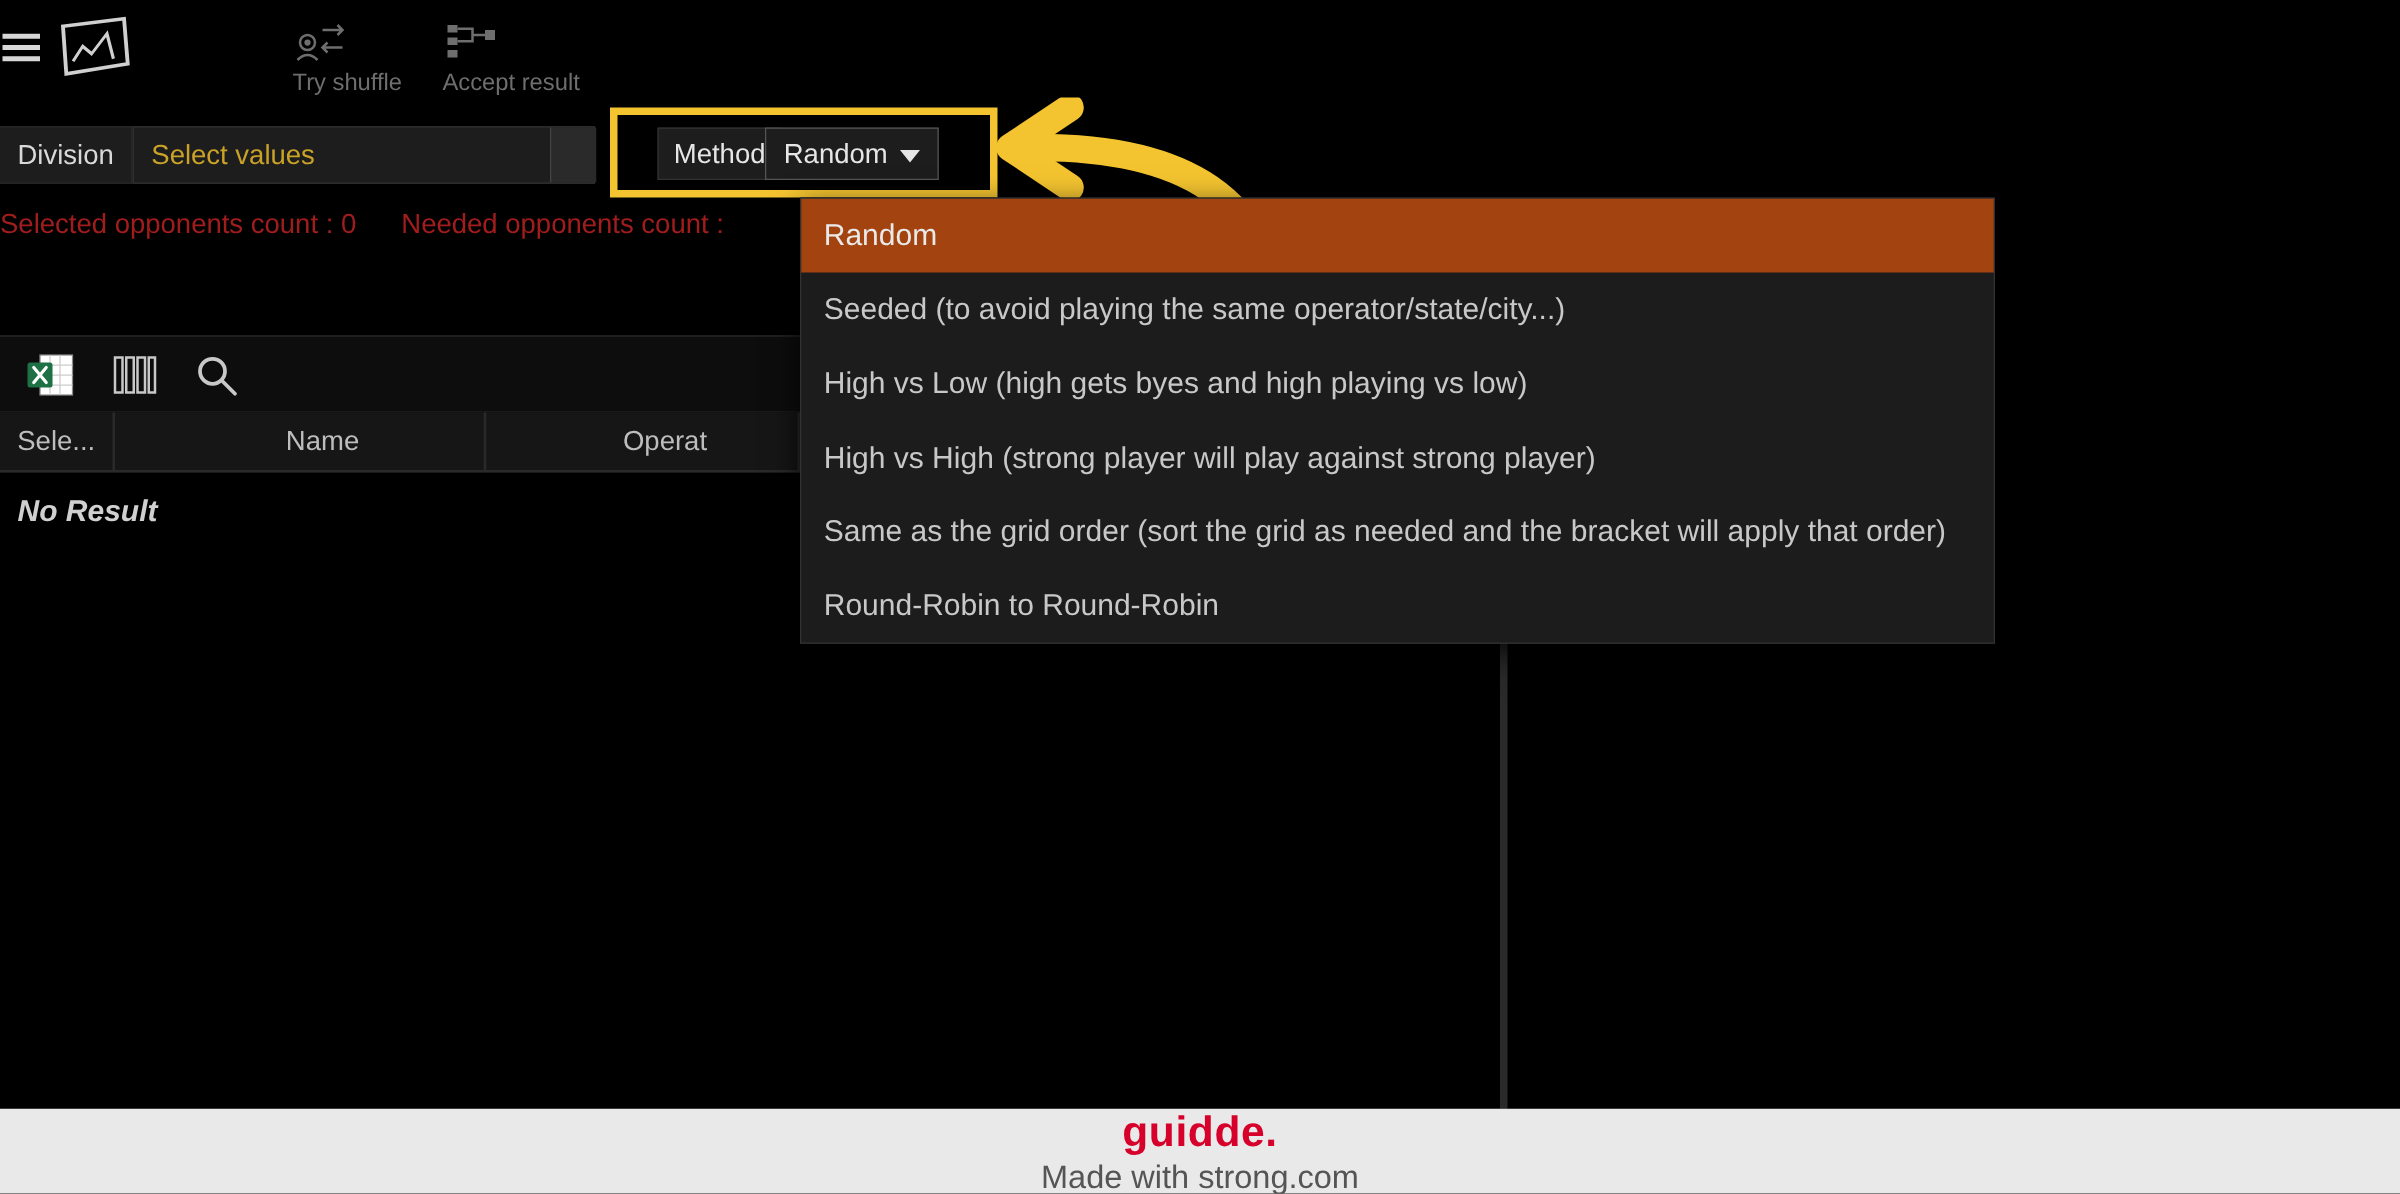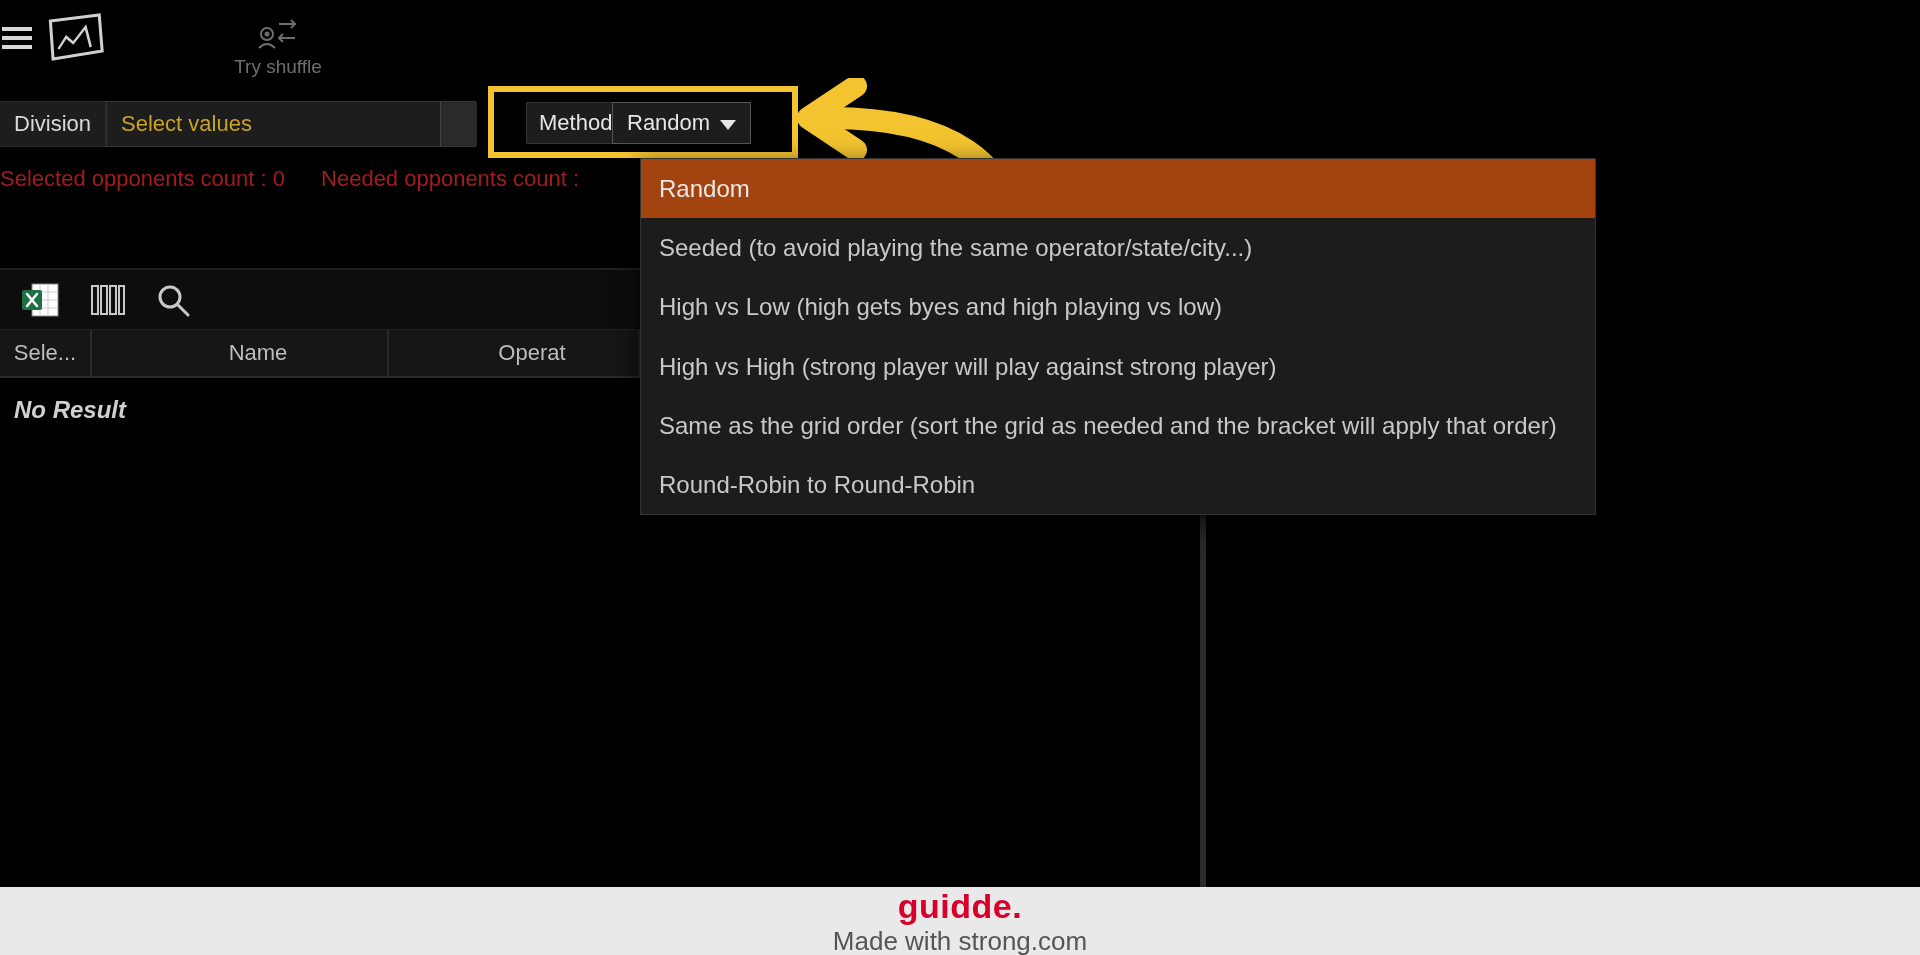--- a/index.html
+++ b/index.html
@@ -30,21 +30,20 @@
   .logo-icon {
     width: 72px; height: 60px;
     display: flex; align-items: center; justify-content: center;
     transform: skewX(-8deg);
   }
   .logo-icon svg { width: 64px; height: 54px; }
 
   .toolbar-btn {
     display: flex;
     flex-direction: column;
-    align-items: center;
     justify-content: flex-end;
     color: #6e6e6e;
     font-size: 19px;
     padding: 8px 16px 4px 16px;
     height: 82px;
     min-width: 120px;
     filter: blur(0.3px);
   }
   .toolbar-btn .icon-box { width: 46px; height: 38px; margin-bottom: 4px; display:flex; align-items:center; justify-content:center; }
   .toolbar-btn .icon-box svg { width: 100%; height: 100%; }
@@ -286,20 +285,32 @@
     <div class="icon-box">
       <svg viewBox="0 0 46 38">
         <circle cx="12" cy="20" r="6" fill="none" stroke="#6e6e6e" stroke-width="2"></circle>
         <circle cx="12" cy="20" r="2.5" fill="#6e6e6e"></circle>
         <path d="M4 34 Q12 26 20 34" fill="none" stroke="#6e6e6e" stroke-width="2"></path>
         <path d="M24 10 L40 10 M36 6 L40 10 L36 14" fill="none" stroke="#6e6e6e" stroke-width="2"></path>
         <path d="M40 24 L24 24 M28 20 L24 24 L28 28" fill="none" stroke="#6e6e6e" stroke-width="2"></path>
       </svg>
     </div>
     <span>Try shuffle</span>
+  </div>
+  <div class="toolbar-btn">
+    <div class="icon-box">
+      <svg viewBox="0 0 46 38">
+        <rect x="4" y="6" width="8" height="6" fill="#6e6e6e"></rect>
+        <rect x="4" y="16" width="8" height="6" fill="#6e6e6e"></rect>
+        <rect x="4" y="26" width="8" height="6" fill="#6e6e6e"></rect>
+        <path d="M12 9 L24 9 L24 19 L12 19 M24 14 L34 14" fill="none" stroke="#6e6e6e" stroke-width="2"></path>
+        <rect x="34" y="10" width="8" height="8" fill="#6e6e6e"></rect>
+      </svg>
+    </div>
+    <span>Accept result</span>
   </div>
 </div>
 
 <div class="controls-row">
   <div class="division-label">Division</div>
   <div class="division-select">
     <span>Select values</span>
   </div>
 </div>
 

